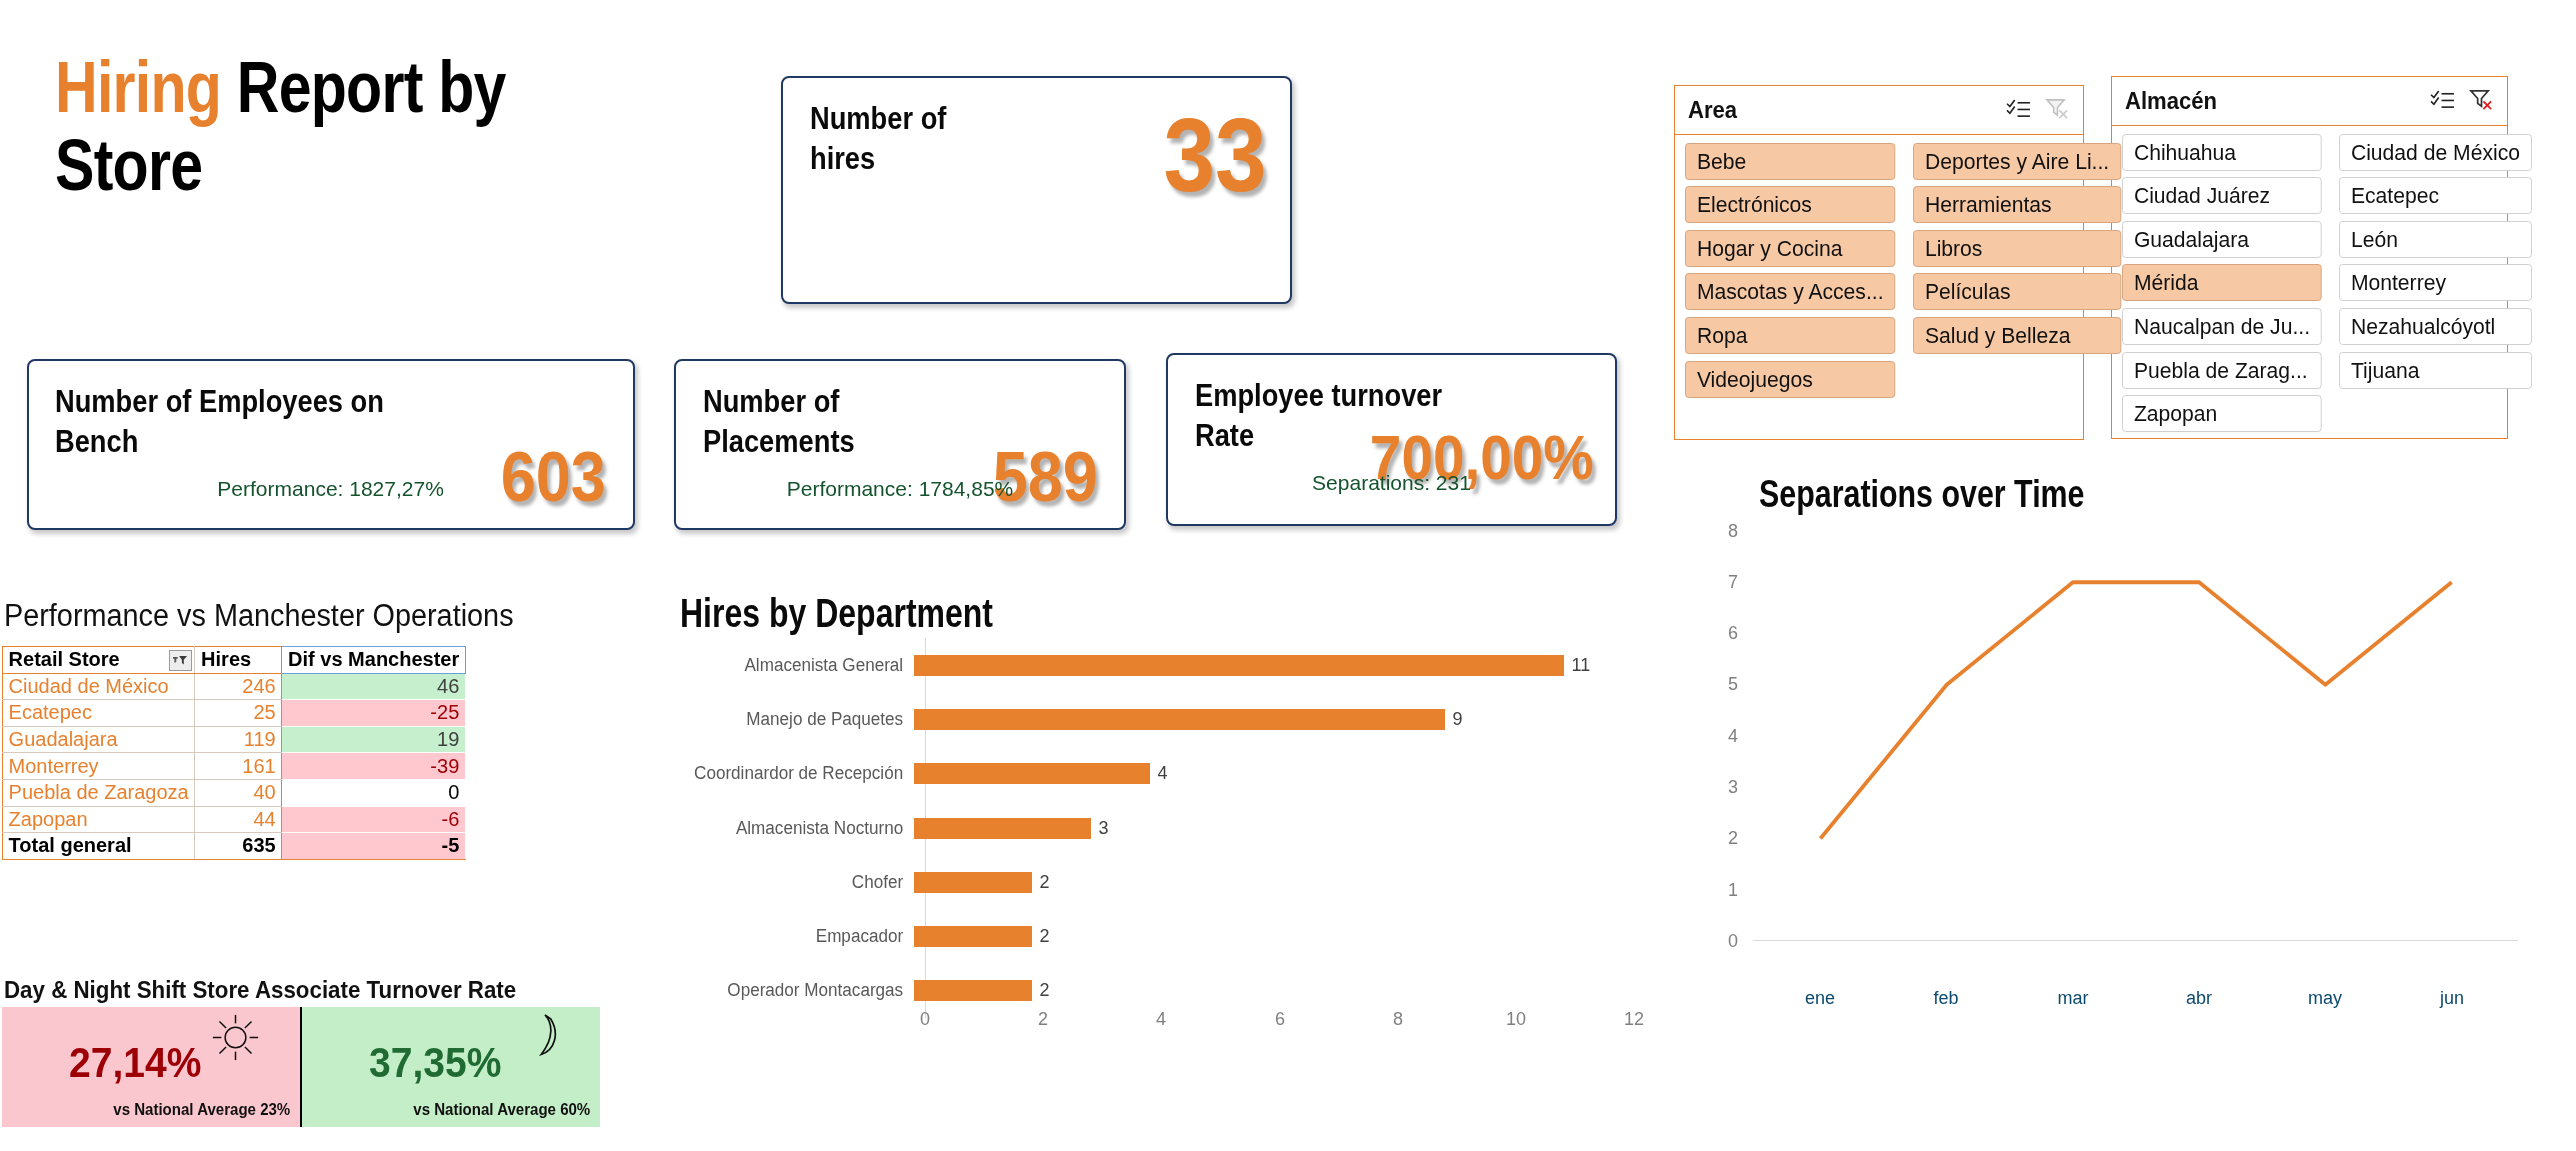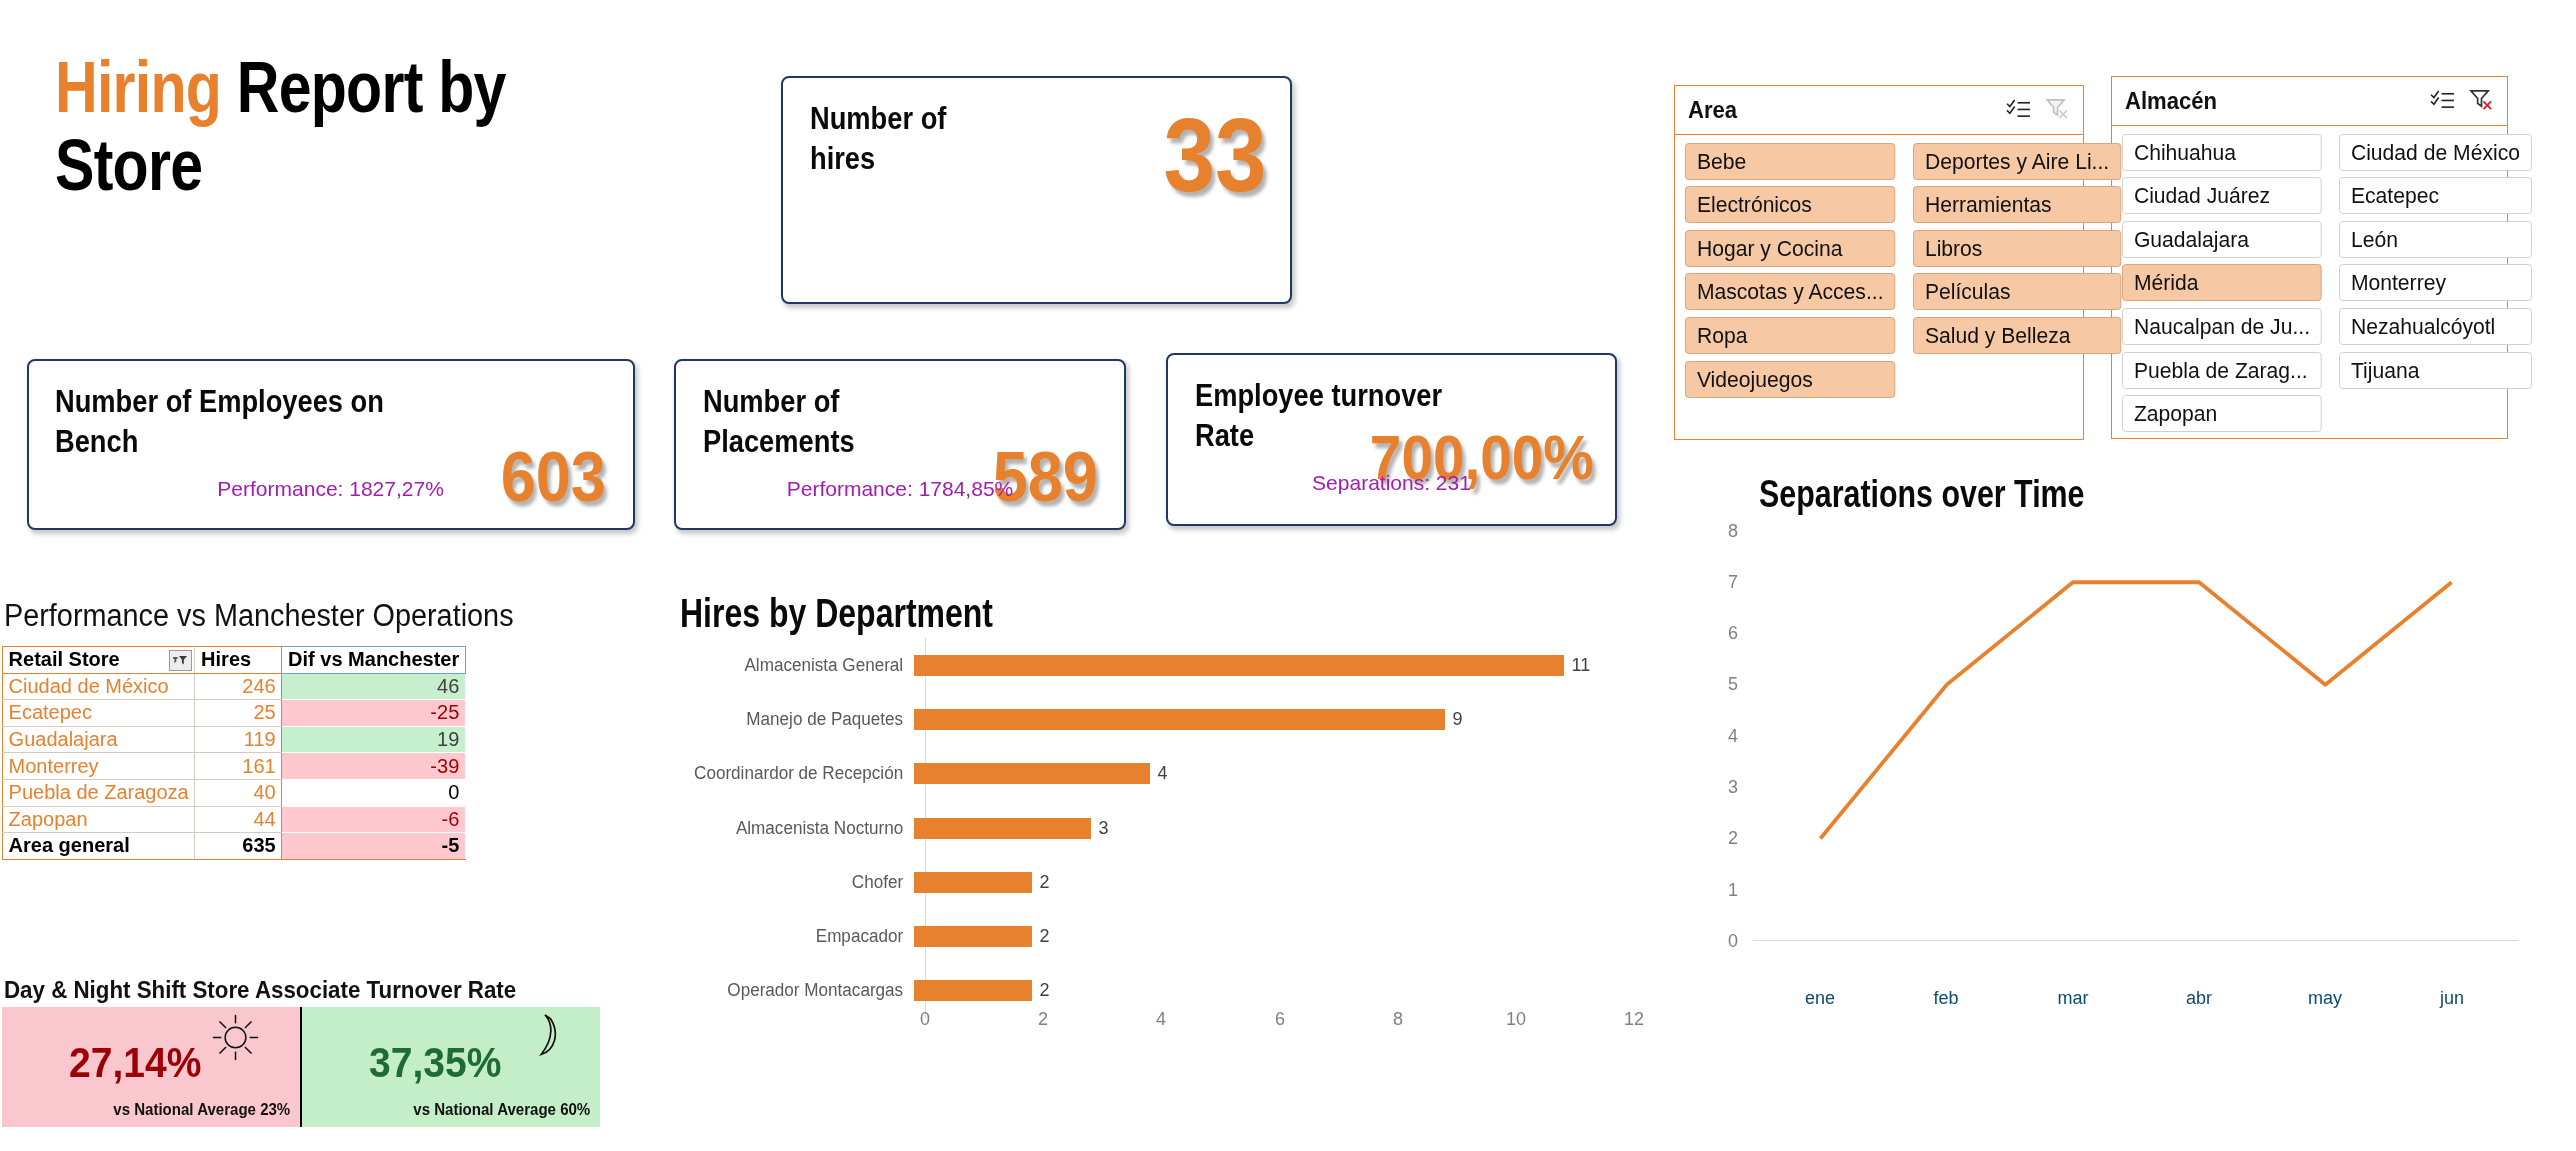--- a/index.html
+++ b/index.html
@@ -48,21 +48,21 @@
     position: absolute;
     font-weight: bold;
     color: #E8812E;
     text-shadow: 3.8px 4.7px 3.8px rgba(0,0,0,0.30);
     white-space: nowrap;
     transform: scaleX(0.90);
   }
   .kpi-sub {
     position: absolute;
     font-size: 21px;
-    color: #a21caf;
+    color: #14532d;
     white-space: nowrap;
   }
 
   
   #card-hires   { left: 781px;  top: 76px;  width: 511px; height: 228px; }
   #card-hires .kpi-value { right: 23px; bottom: 87px; font-size: 103px; transform-origin: right bottom; }
 
   #card-bench   { left: 26.6px;   top: 359px; width: 608px; height: 171px; }
   #card-bench .kpi-value { right: 26.6px; top: 76px; font-size: 70px; transform-origin: right top; }
   #card-bench .kpi-sub   { left: 0; right: 0; text-align: center; top: 116px; }
@@ -405,21 +405,21 @@
         <td class="c-store">Puebla de Zaragoza</td>
         <td class="c-hires">40</td>
         <td class="c-dif dif-zero">0</td>
       </tr>
       <tr>
         <td class="c-store">Zapopan</td>
         <td class="c-hires">44</td>
         <td class="c-dif dif-neg">-6</td>
       </tr>
       <tr class="total">
-        <td class="c-store">Area general</td>
+        <td class="c-store">Total general</td>
         <td class="c-hires">635</td>
         <td class="c-dif dif-neg">-5</td>
       </tr>
     </tbody>
   </table>
 
   <div class="dn-title">Day &amp; Night Shift Store Associate Turnover Rate</div>
   <div id="dn-wrap">
     <div class="dn-panel dn-day">
       <span class="dn-icon">

